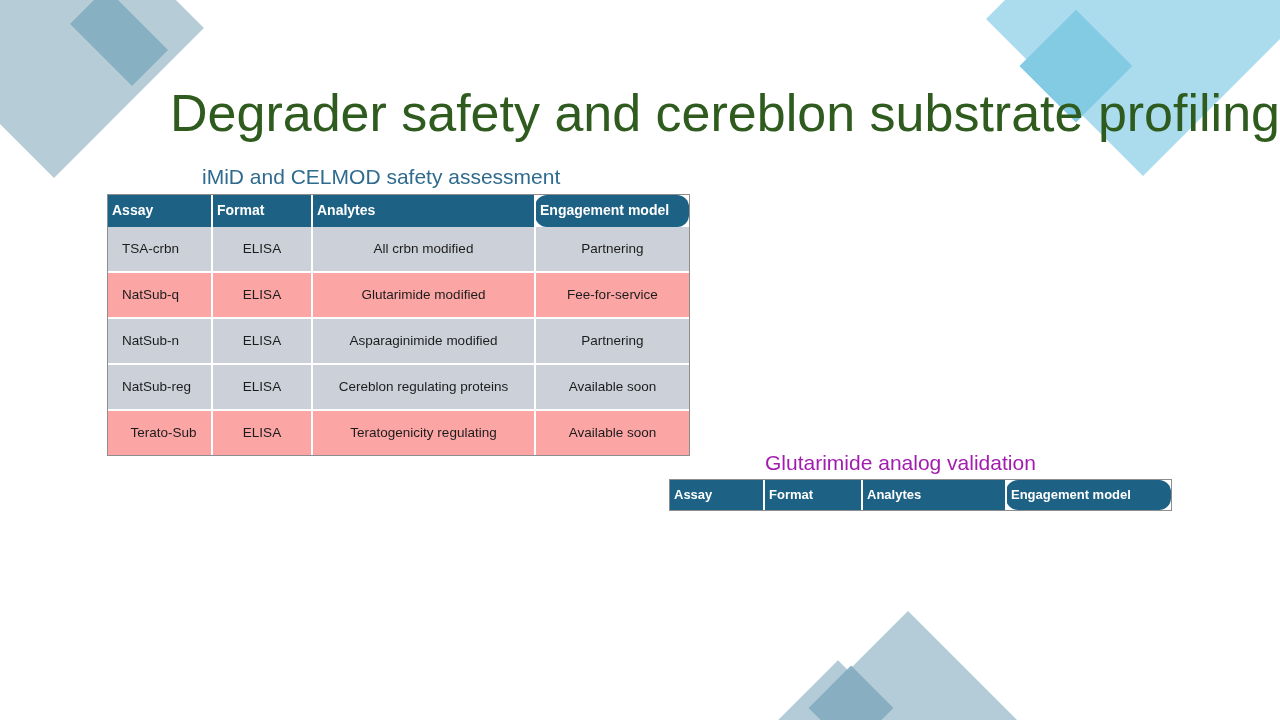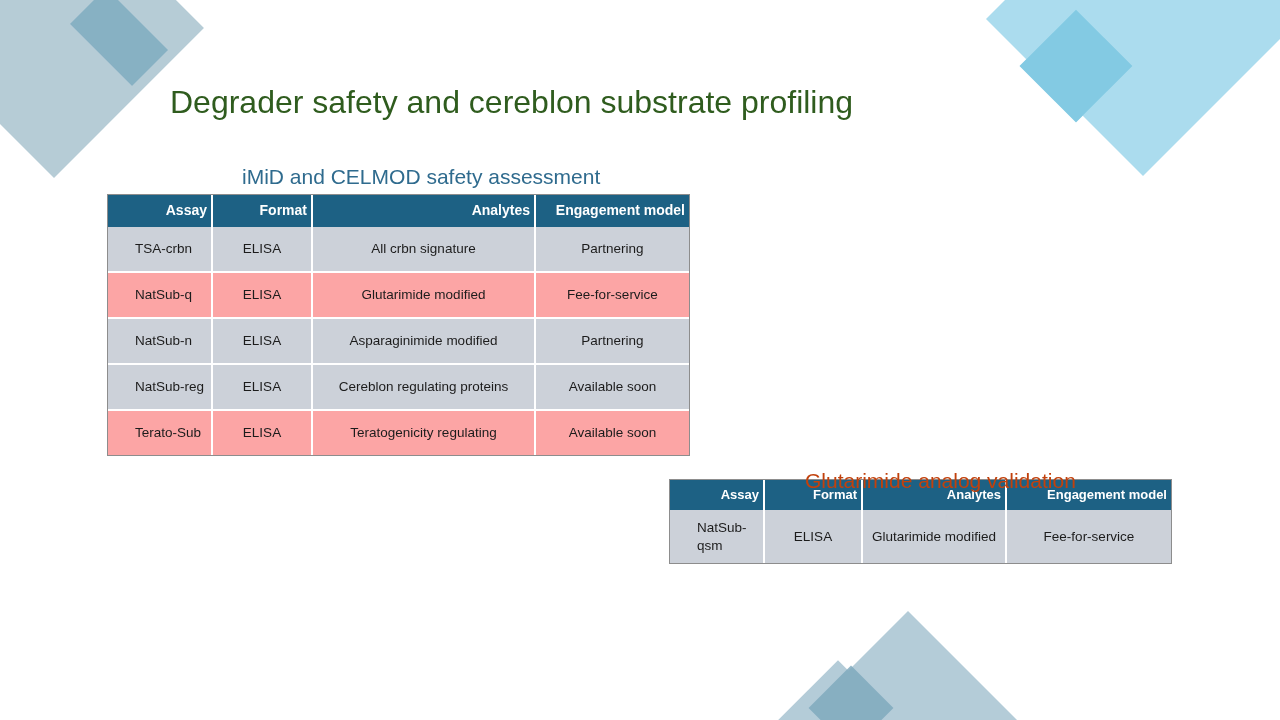--- a/index.html
+++ b/index.html
@@ -100,45 +100,44 @@
     height: 60px;
     background: #7fa9bd;
     opacity: 0.85;
   }
 
   
   .slide-title {
     position: absolute;
     left: 170px;
     top: 84px;
-    font-size: 32px;
+    font-size: 52px;
     line-height: 1.15;
     color: #2f5c1e;
     font-weight: 400;
     white-space: nowrap;
     z-index: 3;
   }
   .subtitle {
     position: absolute;
     font-size: 21px;
     font-weight: 400;
     line-height: 1.2;
     white-space: nowrap;
     z-index: 3;
-    margin-left: 40px;
   }
   #subtitle-1 {
     left: 202px;
     top: 164px;
     color: #2f6b8e;
   }
   #subtitle-2 {
     left: 765px;
-    top: 468px;
-    color: #c2410c;
+    top: 450px;
+    color: #a21caf;
   }
 
   
   .tbl-wrap {
     position: absolute;
     z-index: 2;
     border: 1px solid #8d8d8d;
     box-sizing: border-box;
     background: #ffffff;
   }
@@ -148,42 +147,42 @@
   table.grid {
     border-collapse: collapse;
     width: 100%;
     table-layout: fixed;
   }
   table.grid th {
     background: #1d6184;
     color: #ffffff;
     font-size: 13.5px;
     font-weight: bold;
-    text-align: right;
+    text-align: left;
     padding: 7px 4px;
     border-right: 2px solid #ffffff;
     line-height: 1.25;
   }
-  table.grid th:last-child { border-right: none; }
+  table.grid th:last-child { border-right: none; border-radius: 12px; }
 
   table.grid td {
     font-size: 13.5px;
     color: #1c1c1c;
     text-align: center;
     padding: 9px 6px;
     border-right: 2px solid #ffffff;
     border-bottom: 2px solid #ffffff;
     line-height: 1.28;
     vertical-align: middle;
   }
   table.grid td:last-child { border-right: none; }
-  table.grid tbody tr:last-child td { border-bottom: none; }
+  table.grid tbody tr:last-child td { border-bottom: none; text-align: center; }
   table.grid td.assay-cell {
     text-align: left;
-    padding-left: 27px;
+    padding-left: 14px;
   }
   table.grid tbody tr.band-dark td { background: #ccd1d9; }
   table.grid tbody tr.band-light td { background: #fca5a5; }
 
   
   #table-1 col.c0 { width: 104px; }
   #table-1 col.c1 { width: 100px; }
   #table-1 col.c2 { width: 223px; }
   #table-1 col.c3 { width: 154px; }
   #table-1 th { font-size: 14px; }
@@ -231,21 +230,21 @@
         <th>Assay</th>
         <th>Format</th>
         <th>Analytes</th>
         <th>Engagement model</th>
       </tr>
     </thead>
     <tbody>
       <tr class="band-dark">
         <td class="assay-cell">TSA-crbn</td>
         <td>ELISA</td>
-        <td>All crbn signature</td>
+        <td>All crbn modified</td>
         <td>Partnering</td>
       </tr>
       <tr class="band-light">
         <td class="assay-cell">NatSub-q</td>
         <td>ELISA</td>
         <td>Glutarimide modified</td>
         <td>Fee-for-service</td>
       </tr>
       <tr class="band-dark">
         <td class="assay-cell">NatSub-n</td>
@@ -281,21 +280,15 @@
     </colgroup>
     <thead>
       <tr>
         <th>Assay</th>
         <th>Format</th>
         <th>Analytes</th>
         <th>Engagement model</th>
       </tr>
     </thead>
     <tbody>
-      <tr class="band-dark">
-        <td class="assay-cell">NatSub-qsm</td>
-        <td>ELISA</td>
-        <td>Glutarimide modified</td>
-        <td>Fee-for-service</td>
-      </tr>
     </tbody>
   </table>
 </div>
 
 </body></html>

